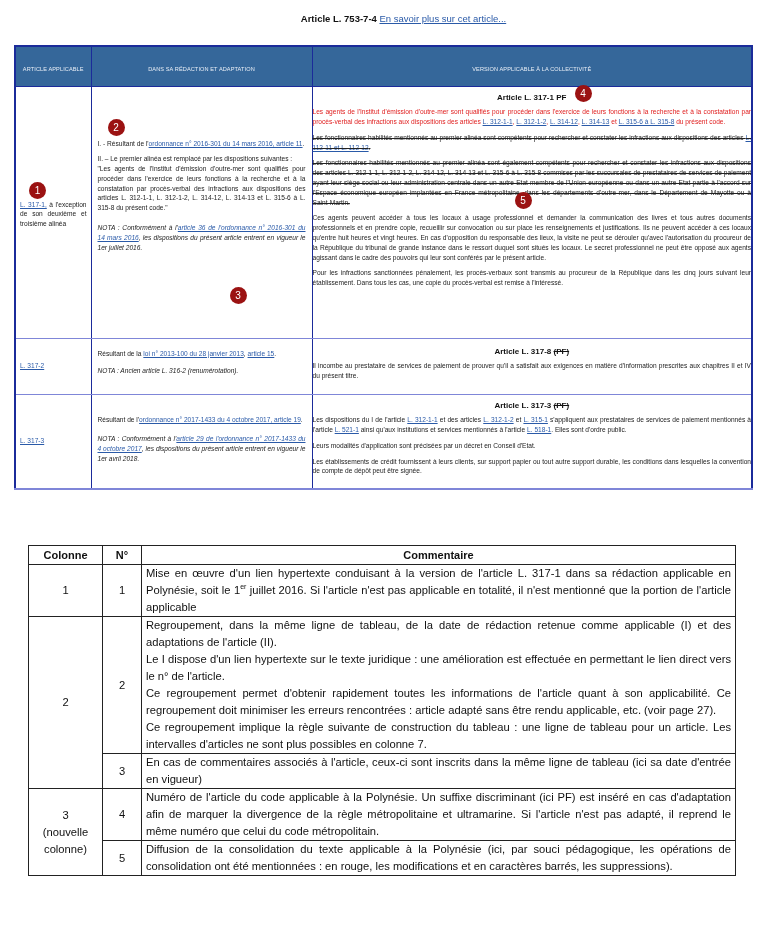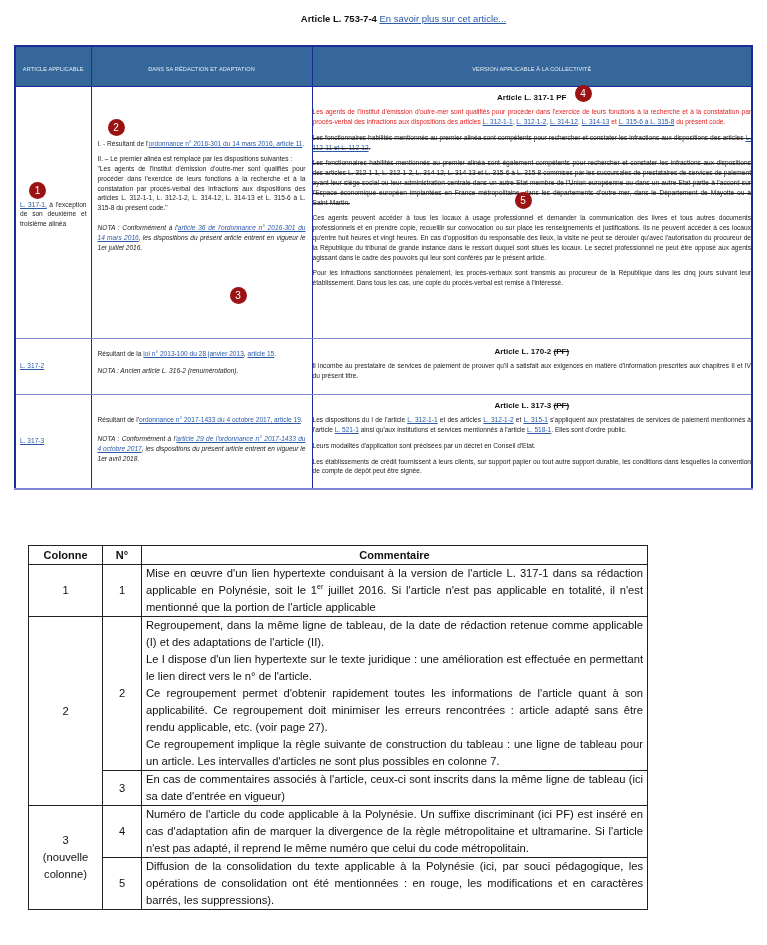--- a/index.html
+++ b/index.html
@@ -23,21 +23,21 @@
   .just { text-align: justify; }
   .art-title { text-align: center; font-weight: bold; font-size: 8px; color: #111; margin: 6px 0 5px; }
   .red { color: #e02020; }
   .red a.lnk { color: #2a5aa8; }
   .strike { text-decoration: line-through; }
   .para { margin-bottom: 6px; text-align: justify; }
   .ital { font-style: italic; }
 
   .marker { position: absolute; width: 17px; height: 17px; border-radius: 50%; background: #9b1212; color: #fff; font-size: 10px; text-align: center; line-height: 17px; font-family: "Liberation Sans", sans-serif; }
 
-  .comment-table { position: absolute; left: 28px; top: 545px; width: 620px; border-collapse: collapse; table-layout: fixed; }
+  .comment-table { position: absolute; left: 28px; top: 545px; width: 708px; border-collapse: collapse; table-layout: fixed; }
   .comment-table th, .comment-table td { border: 1px solid #222; font-size: 11.2px; line-height: 17px; color: #111; }
   .comment-table th { font-weight: bold; height: 19px; text-align: center; font-size: 11px; }
   .comment-table td.col { text-align: center; vertical-align: middle; width: 74px; }
   .comment-table td.num { text-align: center; vertical-align: middle; width: 39px; }
   .comment-table td.txt { text-align: justify; padding: 0 4px; vertical-align: top; }
   .comment-table td.txt p { margin: 0; }
   .comment-table td.txt p + p { margin-top: 0; }
   sup { font-size: 7px; vertical-align: super; line-height: 0; }
 </style>
 </head>
@@ -101,21 +101,21 @@
         <a class="lnk">L. 317-2</a>
       </td>
       <td class="c2">
         <p style="margin-top:10px;">
           <span>Résultant de la </span><a class="lnk">loi n° 2013-100 du 28 janvier 2013</a><span>, </span><a class="lnk">article 15</a><span>.</span>
         </p>
         <p class="ital" style="margin-top:8px;">NOTA : Ancien article L. 316-2 (renumérotation).</p>
       </td>
       <td class="c3">
         <div class="art-title" style="margin-top:8px;">
-          <span>Article L. 170-2</span>
+          <span>Article L. 317-8</span>
           <span class="strike">(PF)</span>
         </div>
         <p class="para">Il incombe au prestataire de services de paiement de prouver qu'il a satisfait aux exigences en matière d'information prescrites aux chapitres II et IV du présent titre.</p>
       </td>
     </tr>
 
     <tr class="last" style="height:95px;">
       <td class="c1" style="vertical-align:middle;">
         <a class="lnk">L. 317-3</a>
       </td>

